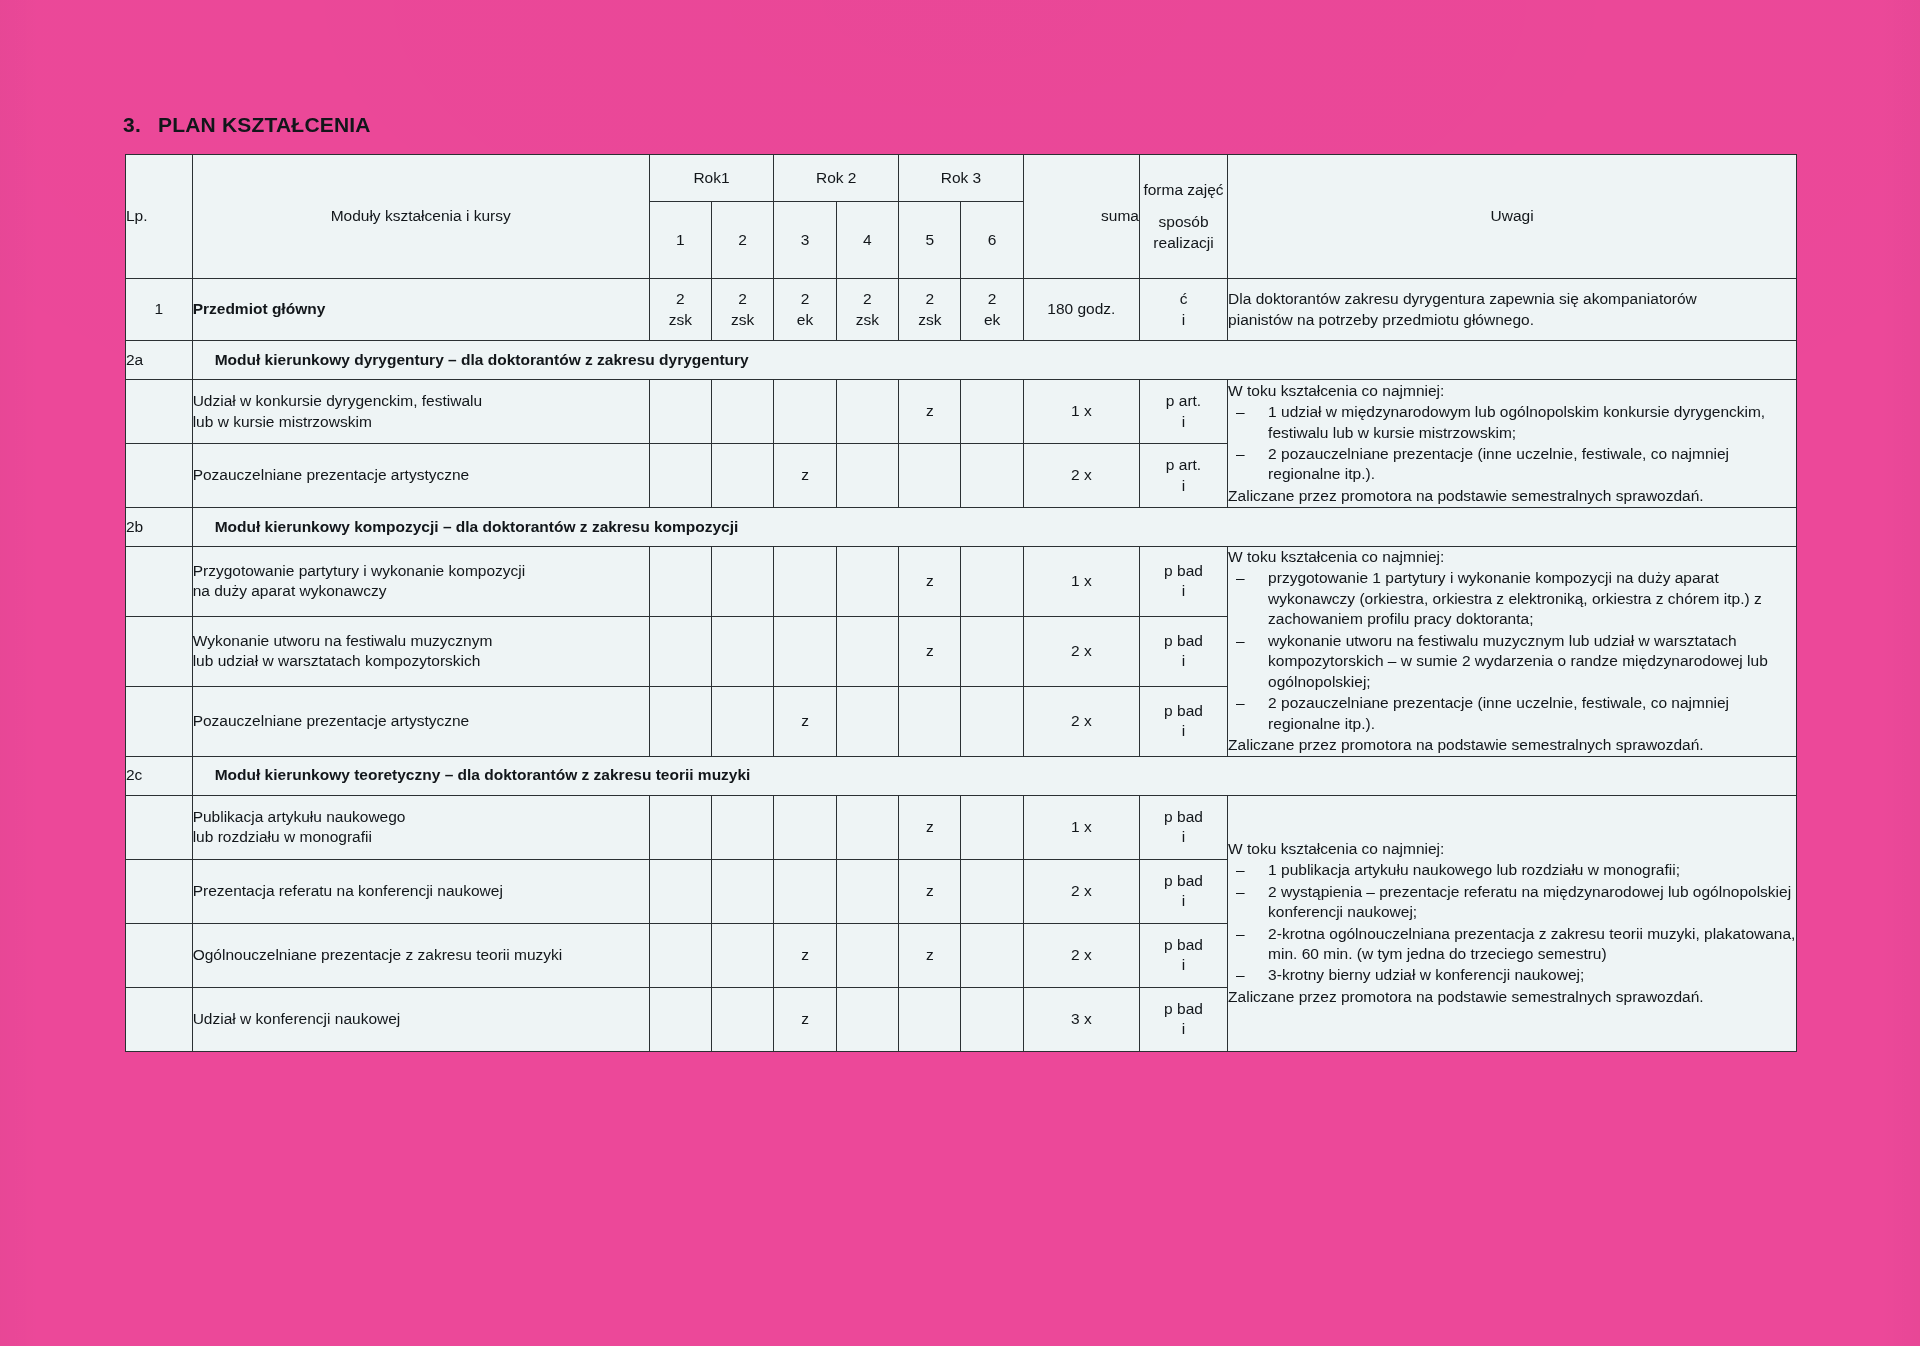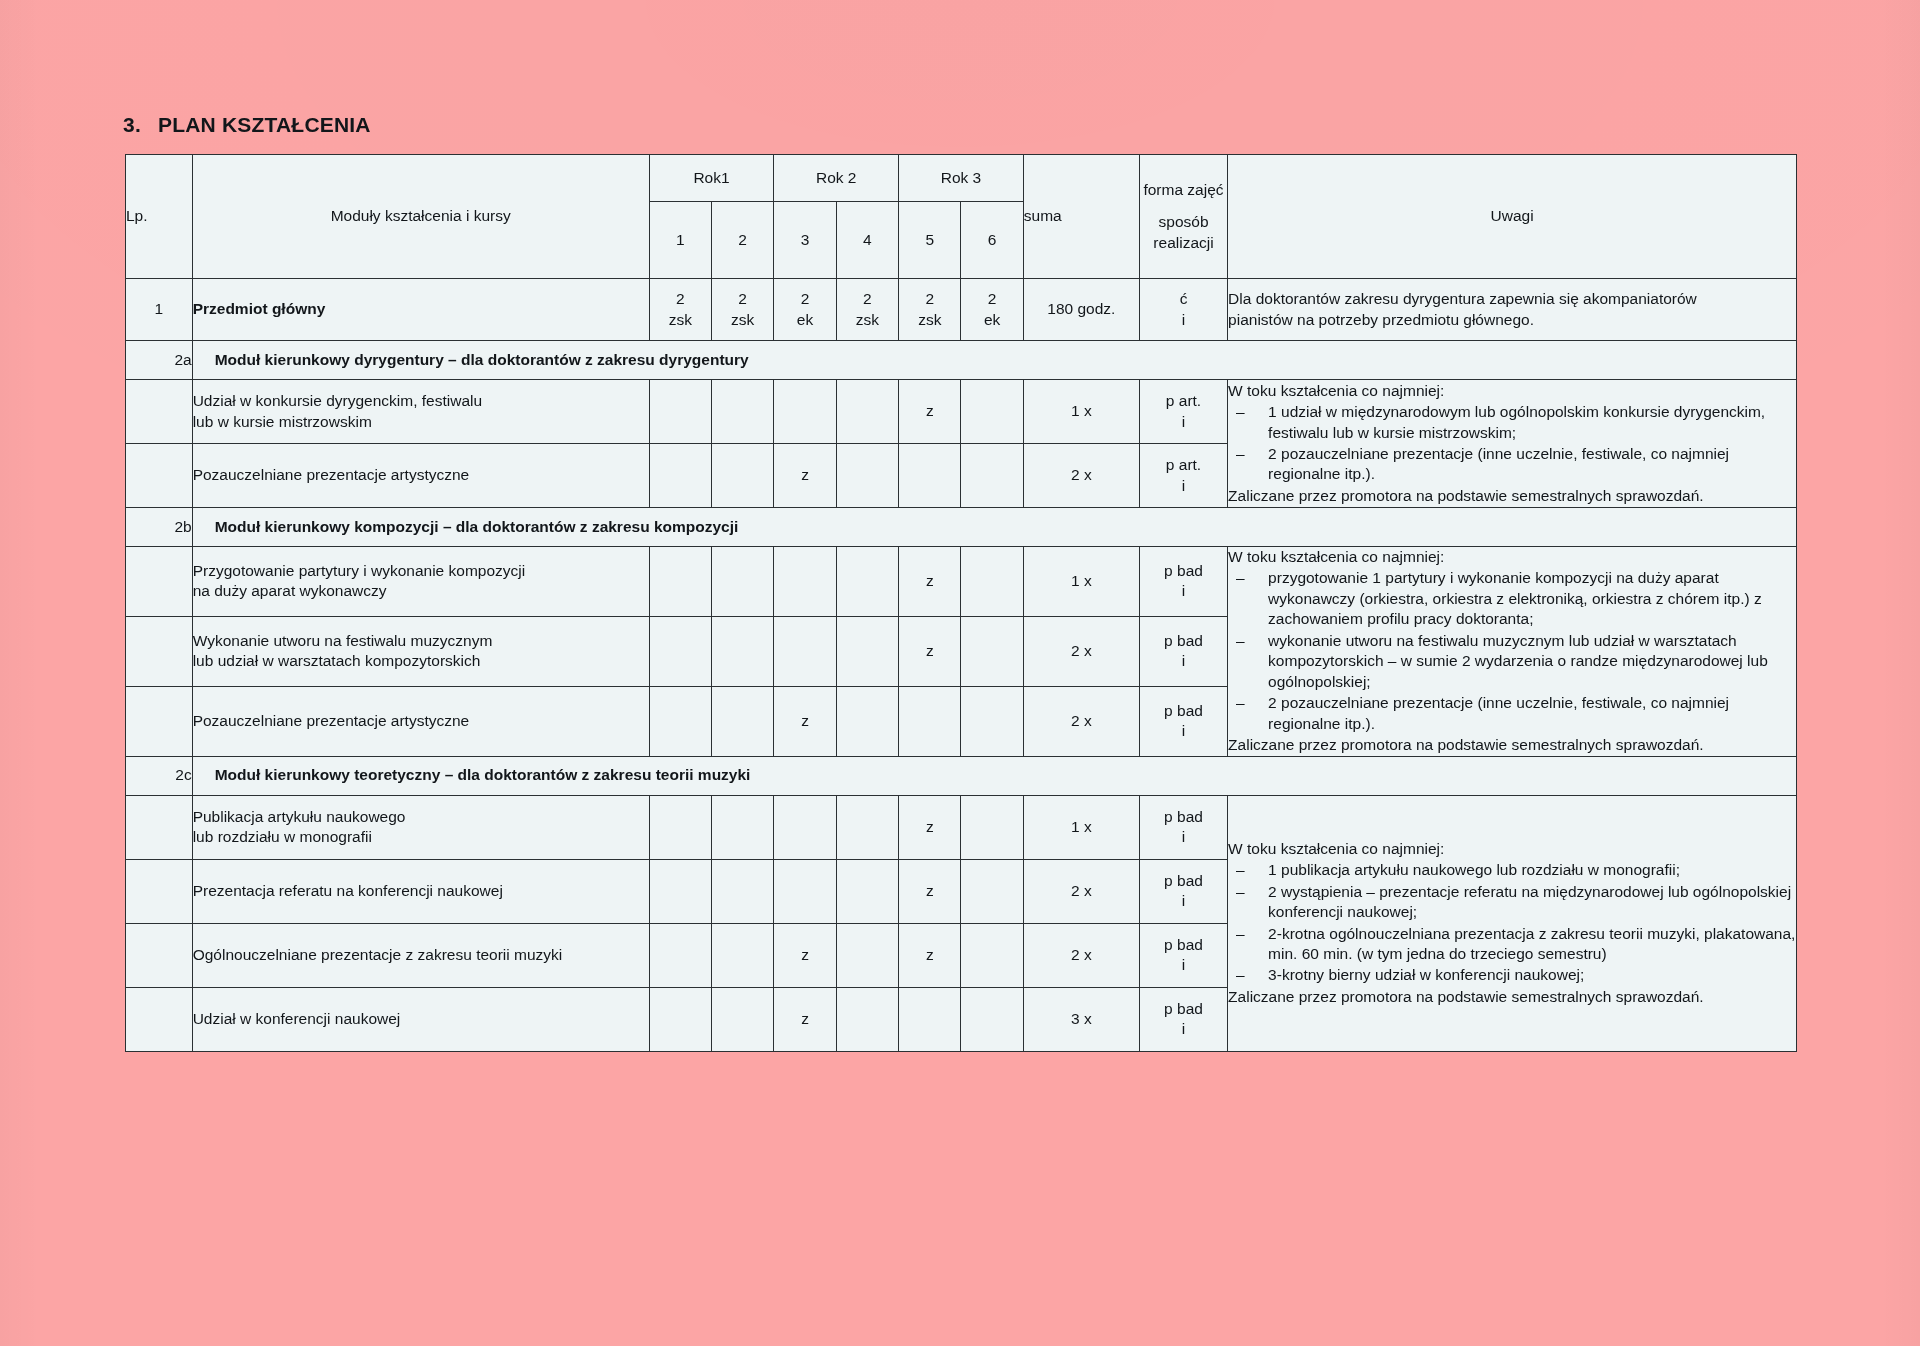--- a/index.html
+++ b/index.html
@@ -7,21 +7,21 @@
   body{
     width:1920px;height:1346px;
     background:#ffffff;
     font-family:"Liberation Sans",sans-serif;
     color:#12161a;
     overflow:hidden;
     position:relative;
   }
   .page{
     position:absolute;inset:0;
-    background:#fca5a5;
+    background:#ec4899;
   }
   
   .scan-tint{
     position:absolute;inset:0;
     background:
       radial-gradient(120% 80% at 50% 0%, rgba(0,0,0,0.012), rgba(0,0,0,0) 60%),
       linear-gradient(90deg, rgba(0,0,0,0.02) 0px, rgba(0,0,0,0) 40px),
       linear-gradient(270deg, rgba(0,0,0,0.02) 0px, rgba(0,0,0,0) 40px);
     pointer-events:none;
   }
@@ -60,21 +60,21 @@
   col.c-lp{width:62px;}
   col.c-mod{width:425px;}
   col.c-sem{width:58px;}
   col.c-suma{width:108px;}
   col.c-forma{width:82px;}
   col.c-uwagi{width:529px;}
   .hdr-lp{font-size:16px;font-weight:bold;text-align:left;}
   .hdr-mod{font-size:16px;font-weight:bold;text-align:center;margin-top:38px;}
   .hdr-rok{font-size:16px;font-weight:bold;text-align:center;height:46px;}
   .hdr-sem{font-size:16px;font-weight:bold;text-align:center;height:76px;}
-  .hdr-suma{font-size:16px;font-weight:bold;text-align:left;margin-left:46px;}
+  .hdr-suma{font-size:16px;font-weight:bold;text-align:right;margin-left:46px;}
   .hdr-uwagi{font-size:16px;font-weight:bold;text-align:center;}
   .hdr-forma{text-align:center;font-size:12.5px;line-height:1.5;}
   .hdr-forma .l1{display:block;margin-bottom:12px;}
   .hdr-forma .l2{display:block;}
 
   
   .cell-lp{text-align:center;font-weight:bold;font-size:16px;}
   .cell-name{
     padding:7px 0 7px 22px;
     font-size:15.5px;
@@ -93,21 +93,21 @@
     line-height:1.42;
     vertical-align:top;
   }
   .cell-uwagi.mid{vertical-align:middle;}
 
   .section-row td{
     font-weight:bold;
     font-size:15.5px;
     height:38px;
   }
-  .section-row .lp{text-align:right;}
+  .section-row .lp{text-align:left;}
   .section-row .title{padding-left:22px;font-weight:bold;}
   .section-row .title .reg{font-weight:bold;}
 
   .row-tall{height:64px;}
   .row-main{height:62px;}
 
   ul.notes{
     margin:0;padding:0;list-style:none;
   }
   ul.notes li{

